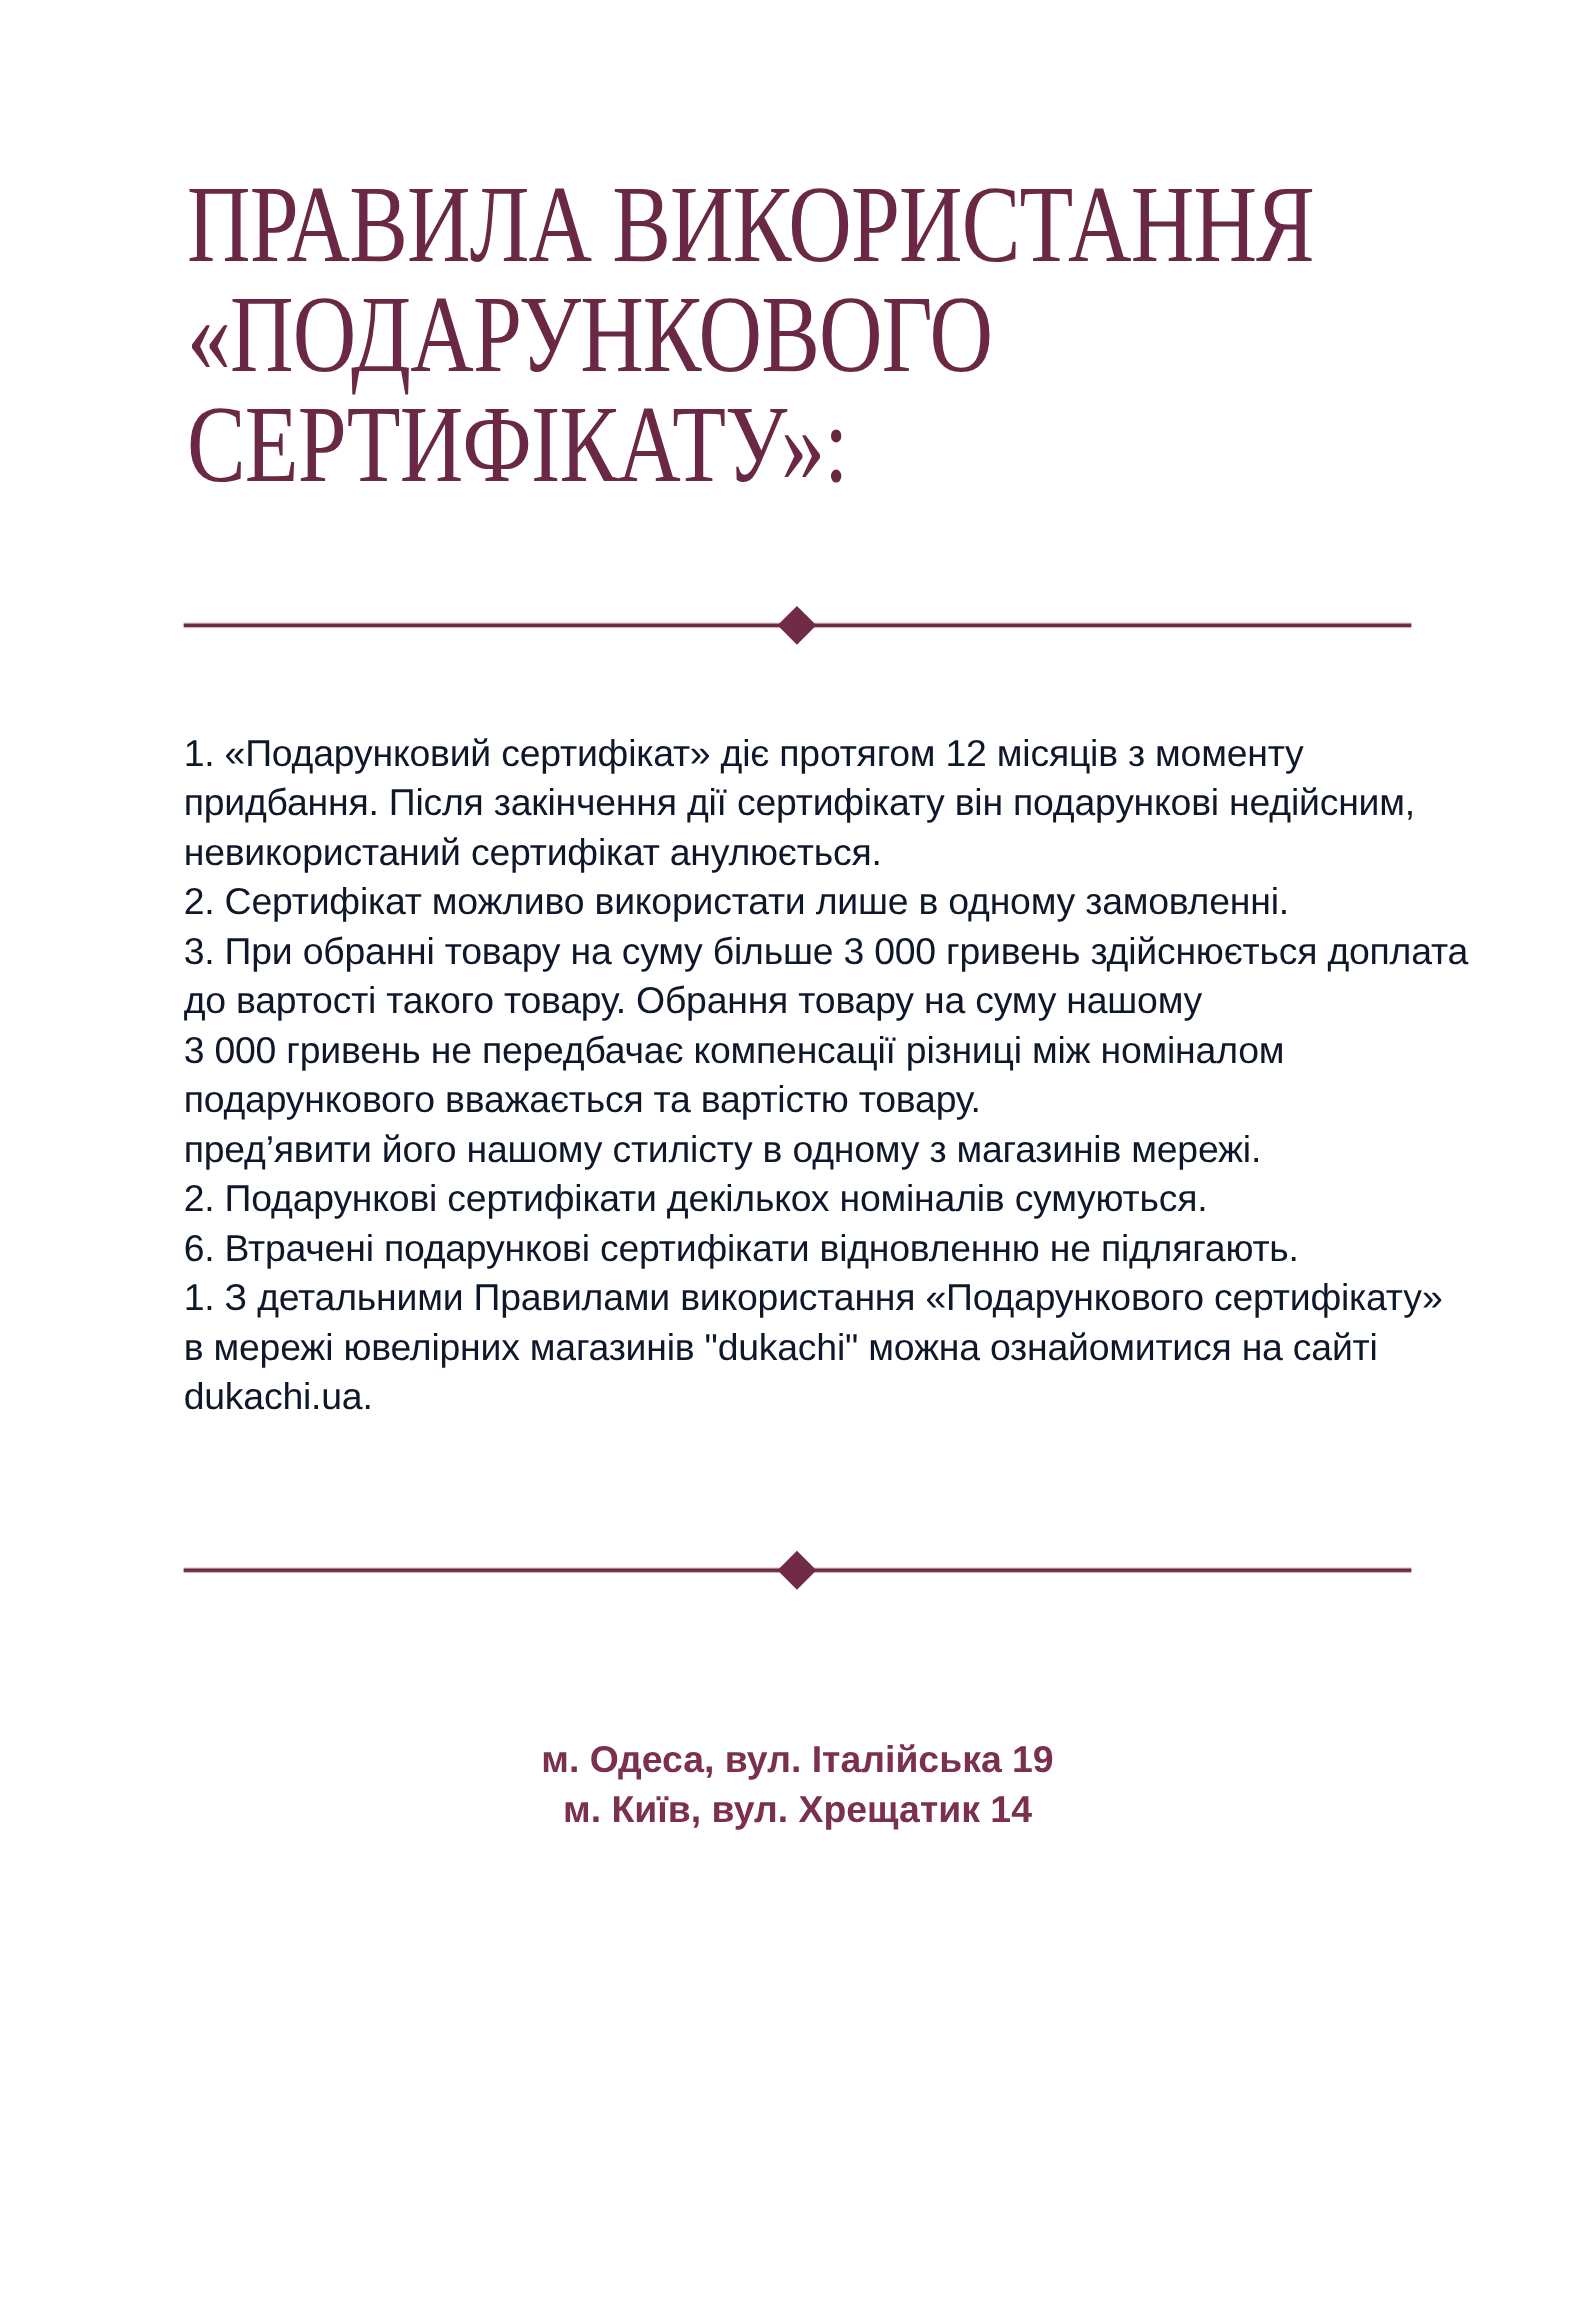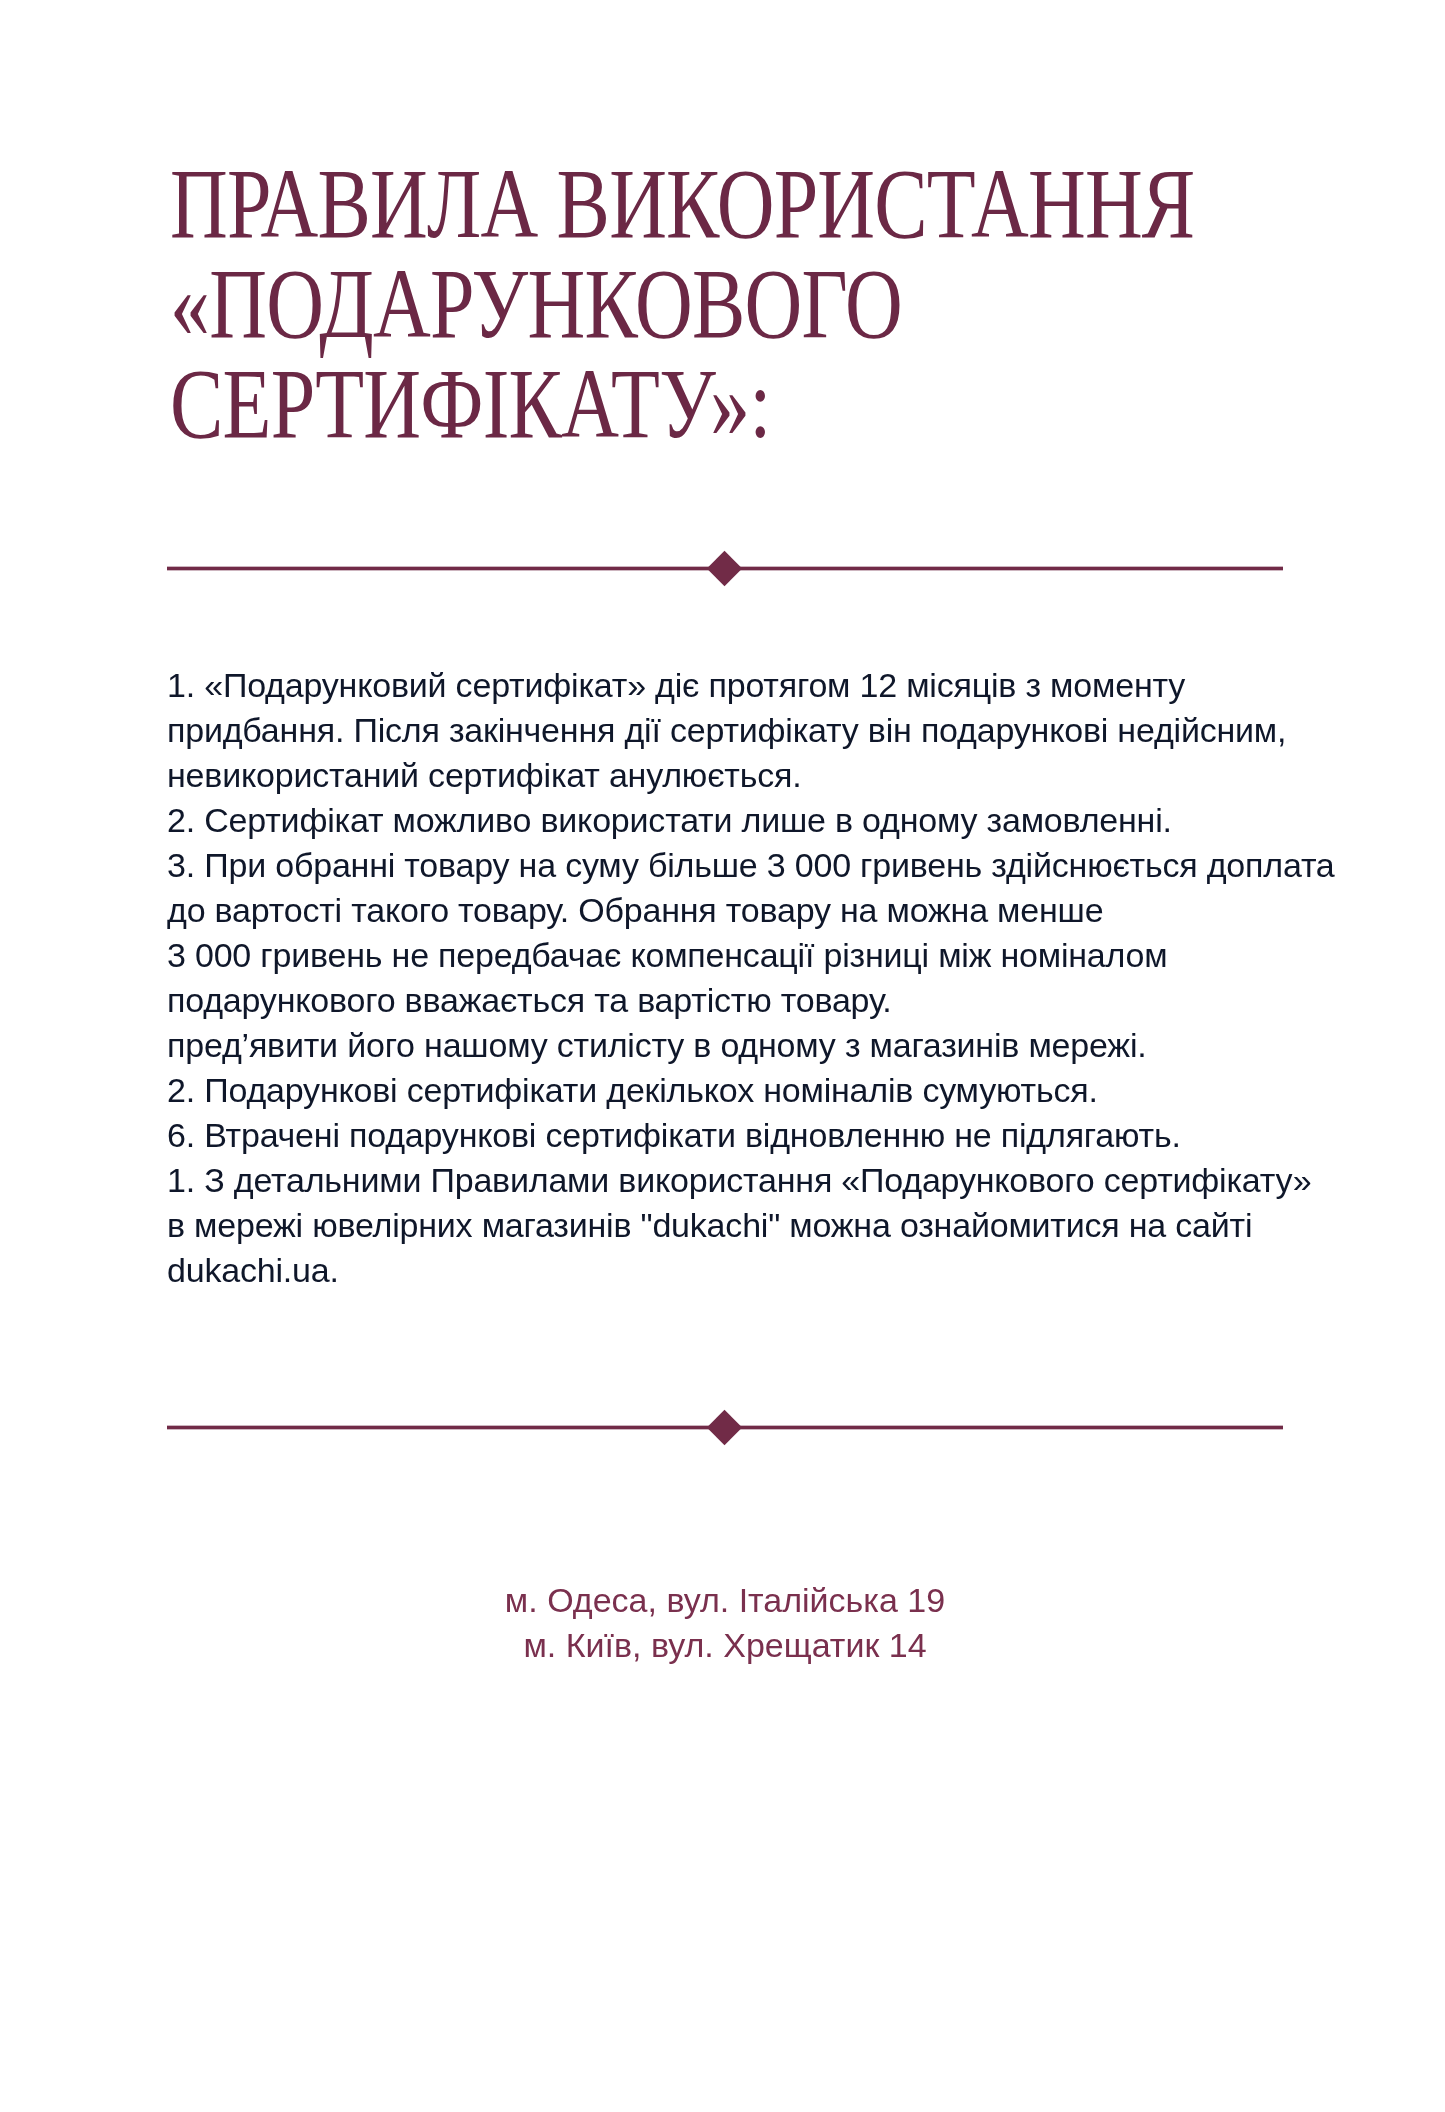--- a/index.html
+++ b/index.html
@@ -68,21 +68,21 @@
   .addresses {
     position: absolute;
     left: 167px;
     top: 1578px;
     width: 1116px;
     text-align: center;
     color: #7a304e;
     font-size: 34px;
     line-height: 45px;
   }
-  .address-line { white-space: nowrap; }
+  .address-line { white-space: nowrap; font-weight: bold; }
 </style>
 </head>
 <body>
 
 <div class="page">
 
   <div class="title">
     <div>ПРАВИЛА ВИКОРИСТАННЯ</div>
     <div>«ПОДАРУНКОВОГО</div>
     <div>СЕРТИФІКАТУ»:</div>
@@ -95,21 +95,21 @@
     <div>
       <div class="rule-line">1. «Подарунковий сертифікат» діє протягом 12 місяців з моменту</div>
       <div class="rule-line">придбання. Після закінчення дії сертифікату він подарункові недійсним,</div>
       <div class="rule-line">невикористаний сертифікат анулюється.</div>
     </div>
     <div>
       <div class="rule-line">2. Сертифікат можливо використати лише в одному замовленні.</div>
     </div>
     <div>
       <div class="rule-line">3. При обранні товару на суму більше 3 000 гривень здійснюється доплата</div>
-      <div class="rule-line">до вартості такого товару. Обрання товару на можна менше</div>
+      <div class="rule-line">до вартості такого товару. Обрання товару на суму нашому</div>
       <div class="rule-line">3 000 гривень не передбачає компенсації різниці між номіналом</div>
       <div class="rule-line">подарункового вважається та вартістю товару.</div>
     </div>
     <div>
       <div class="rule-line">пред’явити його нашому стилісту в одному з магазинів мережі.</div>
     </div>
     <div>
       <div class="rule-line">2. Подарункові сертифікати декількох номіналів сумуються.</div>
     </div>
     <div>

